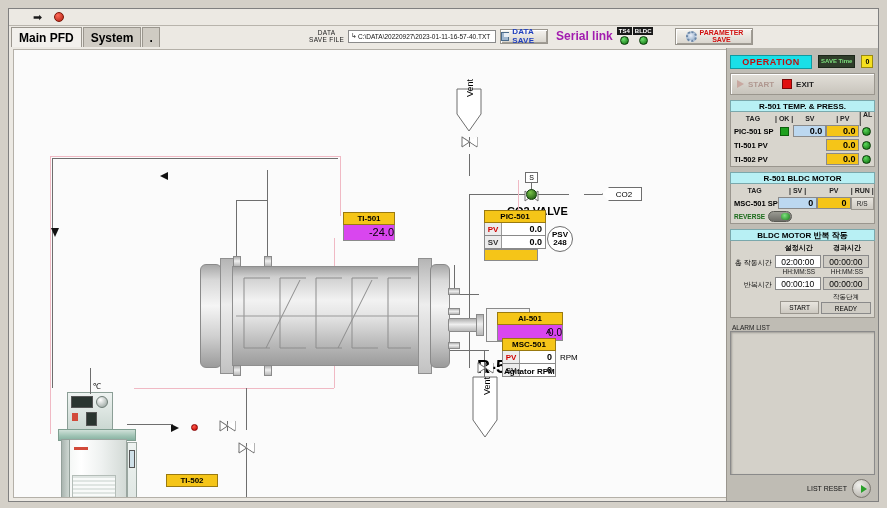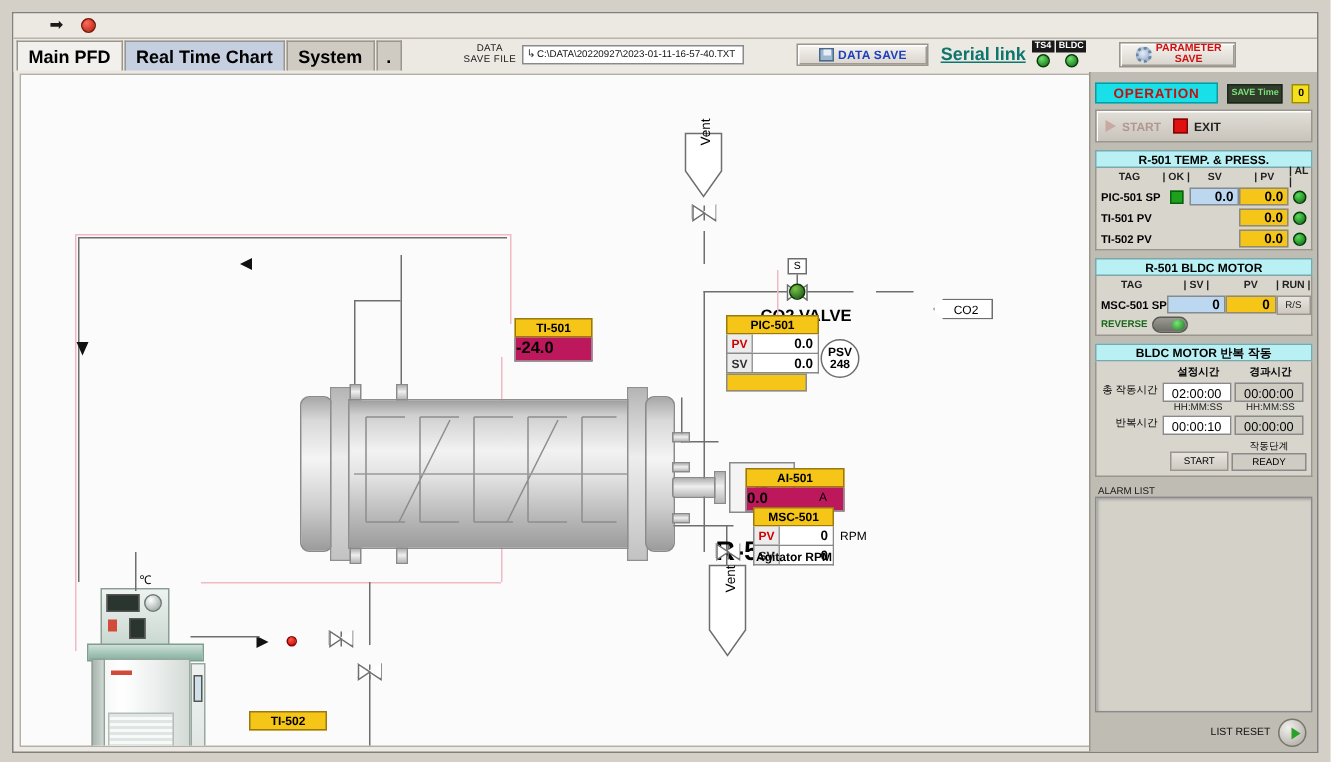--- a/index.html
+++ b/index.html
@@ -97,37 +97,36 @@
     overflow: hidden; white-space: nowrap;
   }
   .path-icon { font-size: 7px; color: #333; margin-right: 1px; }
   .btn3d {
     border: 1px solid #9a968e;
     background: linear-gradient(#f6f4f0,#d8d4cc);
     box-shadow: inset 1px 1px 0 #fff, inset -1px -1px 0 #a09c94;
     display: flex; align-items: center; justify-content: center;
     gap: 3px;
   }
-  #datasave-btn { width: 88px; height: 15px; margin-left: 31px; }
+  #datasave-btn { width: 48px; height: 15px; }
   #datasave-btn .ds-txt {
     font-size: 8px; font-weight: bold; color: #1f3fbf;
     letter-spacing: .2px;
   }
   .disk-ico {
     width: 10px; height: 9px; background: #9fb6cf;
     border: 1px solid #4a6a8a; position: relative;
   }
   .disk-ico::after {
     content:""; position:absolute; left:2px; top:0;
     width:5px; height:4px; background:#e8eef5;
   }
   .seriallink-lbl {
-    font-size: 12px; font-weight: bold; color: #0f766e;
+    font-size: 12px; font-weight: bold; color: #a21caf;
     margin-left: 4px;
-    text-decoration: underline;
   }
   .ledpair { display: flex; gap: 1px; align-items: flex-start; }
   .ledcol { display: flex; flex-direction: column; align-items: center; }
   .ledcap {
     font-size: 6px; font-weight: bold; color: #fff;
     background: #1a1a1a; padding: 0 2px; line-height: 8px;
   }
   .led {
     width: 9px; height: 9px; border-radius: 50%;
     background: radial-gradient(circle at 35% 30%, #6fe06f, #0a6b0a);
@@ -180,22 +179,22 @@
   }
   .valve::before { left: 0; border-left: 8px solid #fff; filter: drop-shadow(0 0 0 #555); }
   .valve::after  { right: 0; border-right: 8px solid #fff; }
   .valve svg { position: absolute; left: 0; top: 0; }
   .tag-yellow {
     background: #f5c518; color: #000; font-weight: bold;
     font-size: 8px; text-align: center; line-height: 11px;
     border: 1px solid #9a7a10;
   }
   .tag-val {
-    background: #be185d; color: #000; font-weight: bold;
-    font-size: 11px; text-align: left; line-height: 15px;
+    background: #d946ef; color: #000; font-weight: normal;
+    font-size: 11px; text-align: right; line-height: 15px;
     border: 1px solid #8a8a8a; border-top: none;
   }
   .pv-row, .sv-row {
     display: flex; align-items: stretch; height: 13px;
     border: 1px solid #8a8a8a; border-top: none; background: #ececec;
   }
   .pv-row .lbl, .sv-row .lbl {
     width: 17px; font-size: 8px; font-weight: bold;
     display: flex; align-items: center; justify-content: center;
     border-right: 1px solid #9a9a9a;
@@ -334,21 +333,21 @@
     padding: 3px 3px 0 3px;
   }
   .sys-title {
     height: 19px; background: #fafafa; border: 1px solid #9a968e;
     border-bottom: 2px solid #c02020;
     display: flex; align-items: center; justify-content: center;
     font-size: 11px; color: #222; letter-spacing: .5px;
     flex: 0 0 auto;
   }
   .oprow {
-    display: flex; align-items: flex-end; margin-top: 4px; gap: 6px;
+    display: flex; align-items: flex-start; margin-top: 4px; gap: 6px;
     flex: 0 0 auto;
   }
   .op-badge {
     width: 82px; height: 14px; background: #19e0e8;
     border: 1px solid #0f9aa0;
     font-size: 9px; font-weight: bold; color: #c01010;
     display: flex; align-items: center; justify-content: center;
     letter-spacing: .5px;
   }
   .savetime-lbl {
@@ -446,21 +445,21 @@
 
   
   .tm-wrap {
     background: #d8d5cd; border: 1px solid #9a968e; border-top: none;
     padding: 2px 3px 3px 3px; flex: 0 0 auto;
   }
   .tm-hdr { display: flex; font-size: 7px; font-weight: bold; color: #000; }
   .tm-hdr .c1 { width: 44px; }
   .tm-hdr .c2 { width: 52px; text-align: center; }
   .tm-hdr .c3 { width: 52px; text-align: center; }
-  .tm-row { display: flex; align-items: flex-start; margin-top: 2px; }
+  .tm-row { display: flex; align-items: flex-end; margin-top: 2px; }
   .tm-lbl { width: 44px; font-size: 7px; color: #000; text-align: right; padding-right: 3px; }
   .tm-in {
     width: 50px; height: 13px; background: #fff;
     border: 1px solid #8a8a8a; font-size: 8.5px;
     display: flex; align-items: center; justify-content: center;
     margin-right: 2px; color: #000;
   }
   .tm-in.ro { background: #cfccc4; }
   .tm-sub { display: flex; font-size: 6.5px; color: #222; }
   .tm-sub .s1 { width: 44px; }
@@ -522,21 +521,20 @@
 <div id="window">
 
 
   <div id="toolbar">
     <span class="tool-run">➡</span>
     <span class="tool-stop"></span>
   </div>
 
   <div id="tabstrip">
     <div class="tab active">Main PFD</div>
-    <div class="tab hl">Real Time Chart</div>
     <div class="tab">System</div>
     <div class="tab dot">.</div>
 
     <div id="savegroup">
       <div>
         <div class="dsf-label">DATA</div>
         <div class="dsf-label">SAVE FILE</div>
       </div>
       <div class="pathbox">
         <span class="path-icon">↳</span>
@@ -627,21 +625,21 @@
       <div class="sol-valve" style="left:510px; top:138px;">
         <svg width="15" height="12">
           <path d="M1 1 L7.5 6 L1 11 Z" fill="#fff" stroke="#6e6e6e"></path>
           <path d="M14 1 L7.5 6 L14 11 Z" fill="#fff" stroke="#6e6e6e"></path>
         </svg>
       </div>
       <div class="sol-ball" style="left:512px; top:139px;"></div>
       <div class="ctag-text" style="left:493px; top:155px;">CO2 VALVE</div>
       <div class="wire pink v" style="left:504px; top:130px; height:46px;"></div>
 
-      <div class="flag-lbl" style="left:608px; top:137px; width:40px;margin-top:12px;">
+      <div class="flag-lbl" style="left:588px; top:137px; width:40px;">
         <span>CO2</span>
       </div>
 
       <div style="position:absolute; left:329px; top:162px; width:52px;">
         <div class="tag-yellow">TI-501</div>
         <div class="tag-val">-24.0</div>
       </div>
 
       <div style="position:absolute; left:470px; top:160px; width:62px;">
         <div class="tag-yellow">PIC-501</div>

